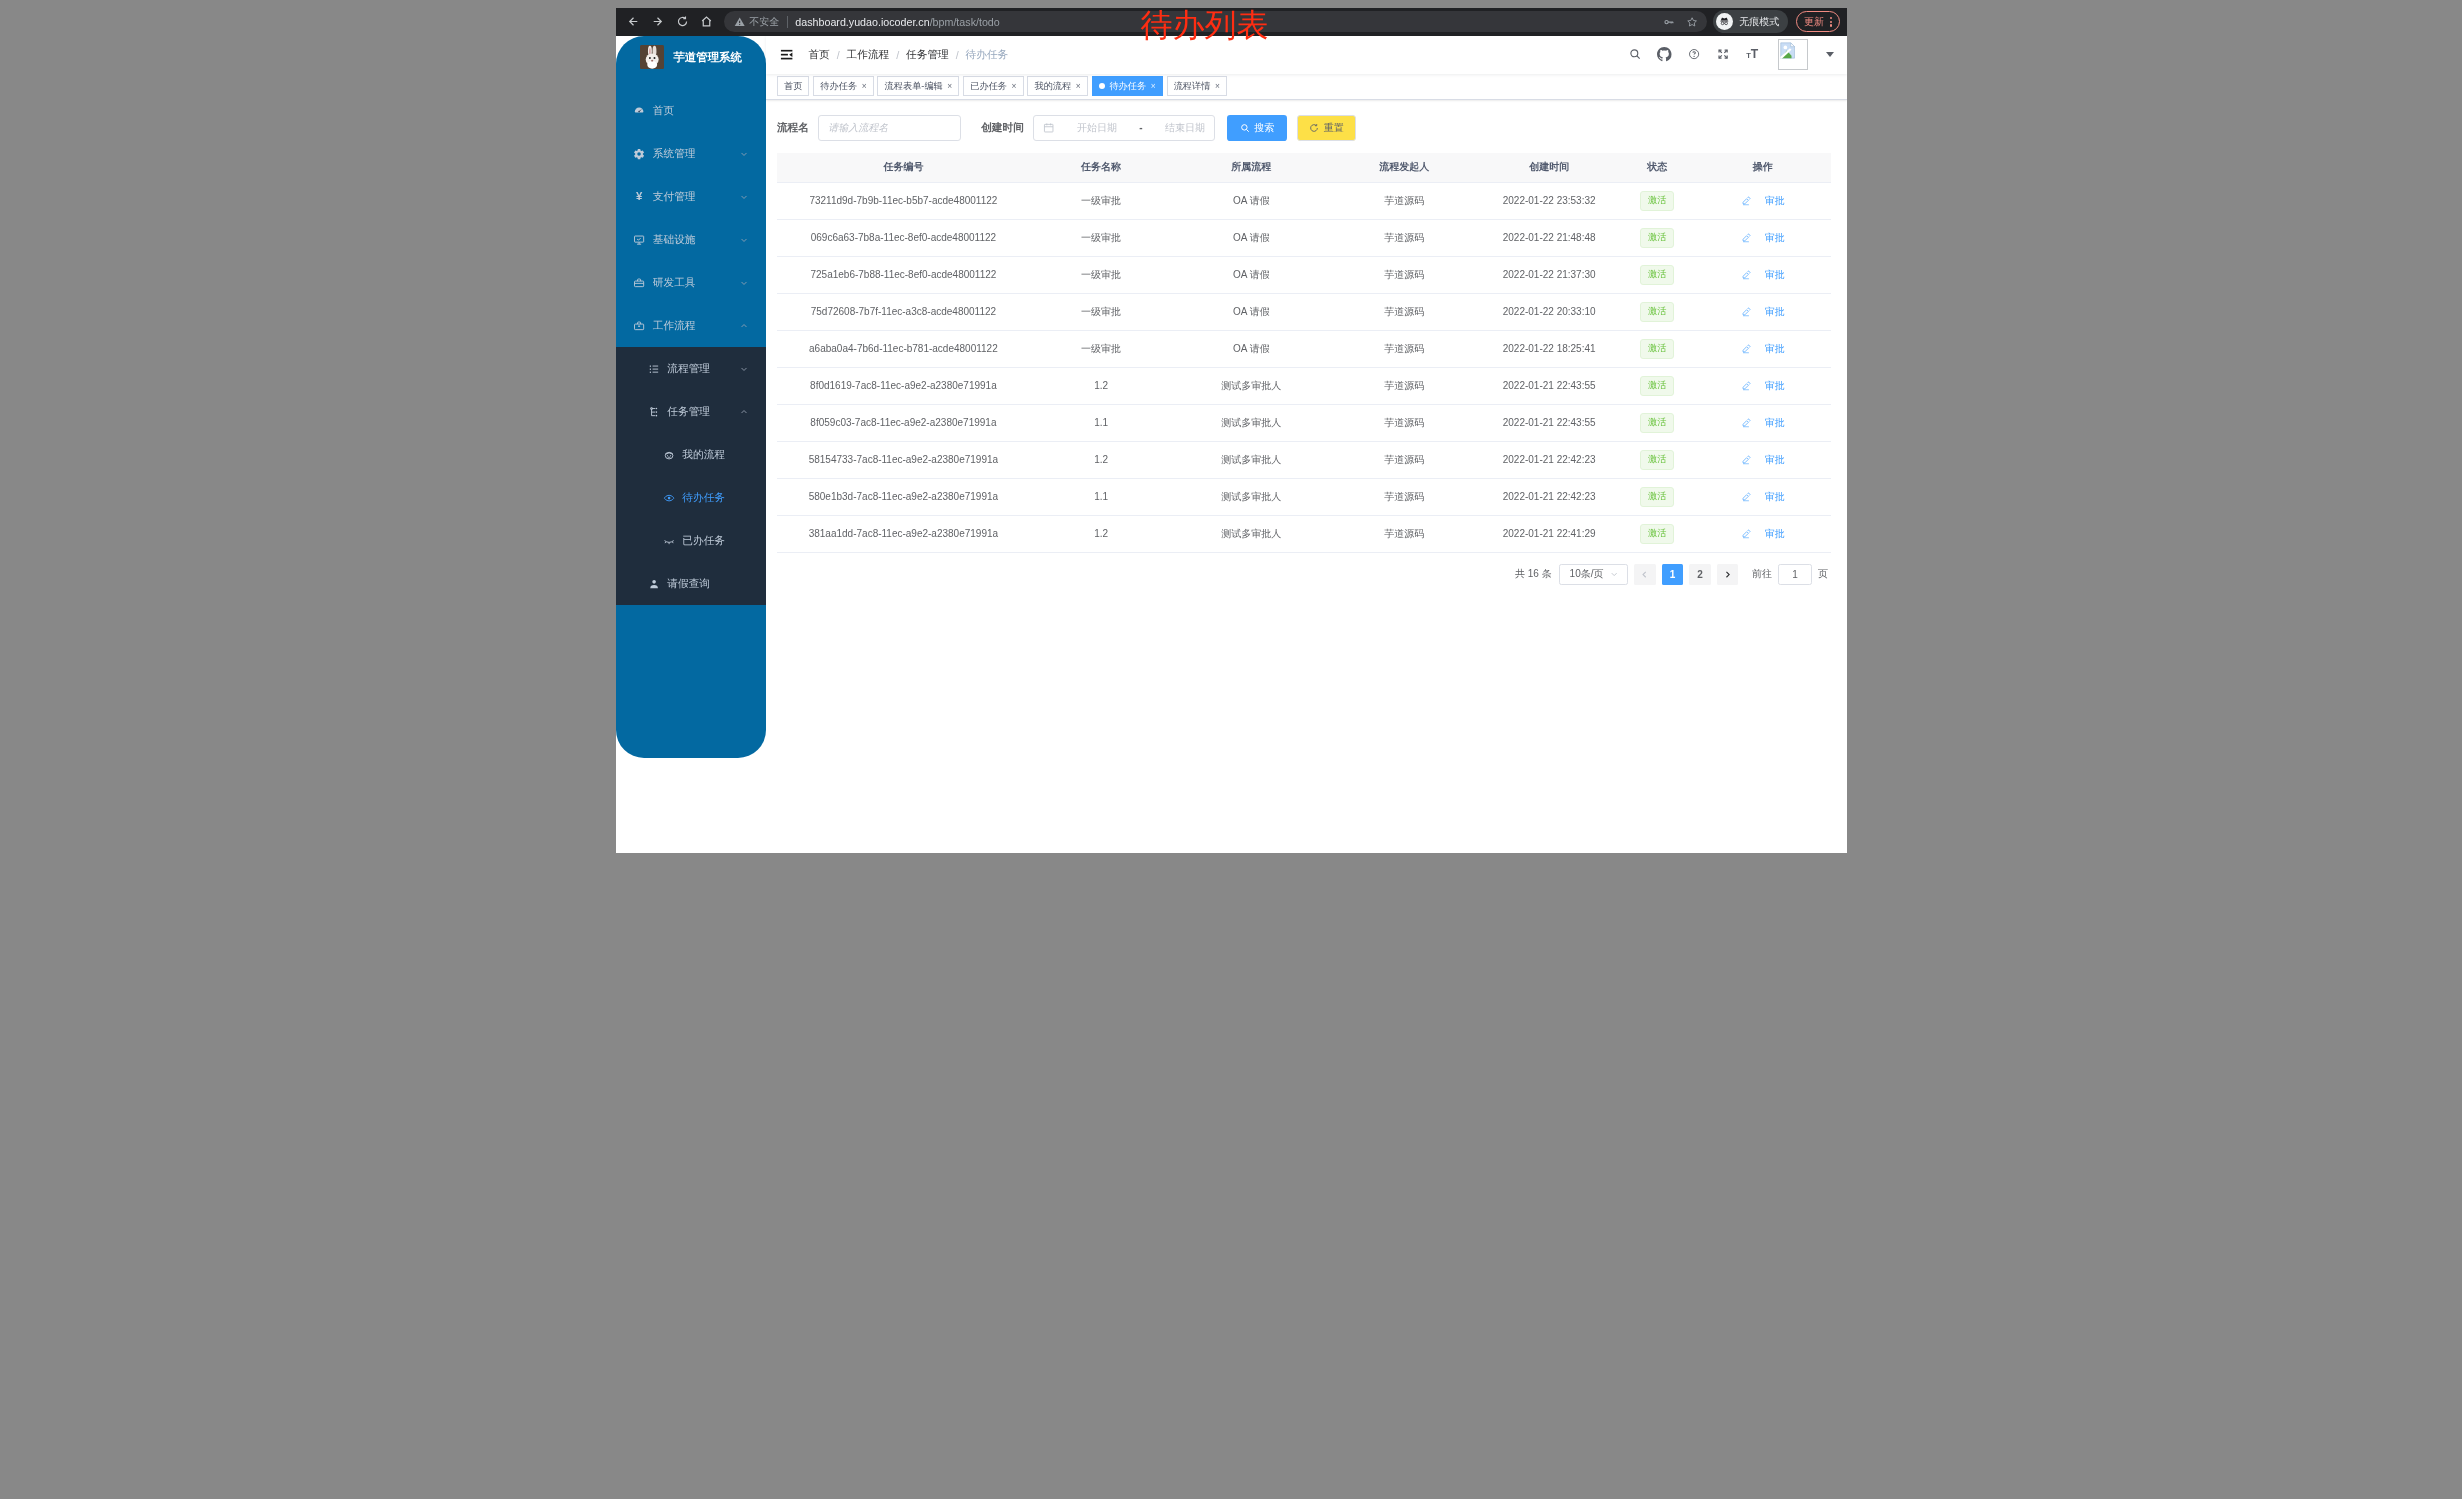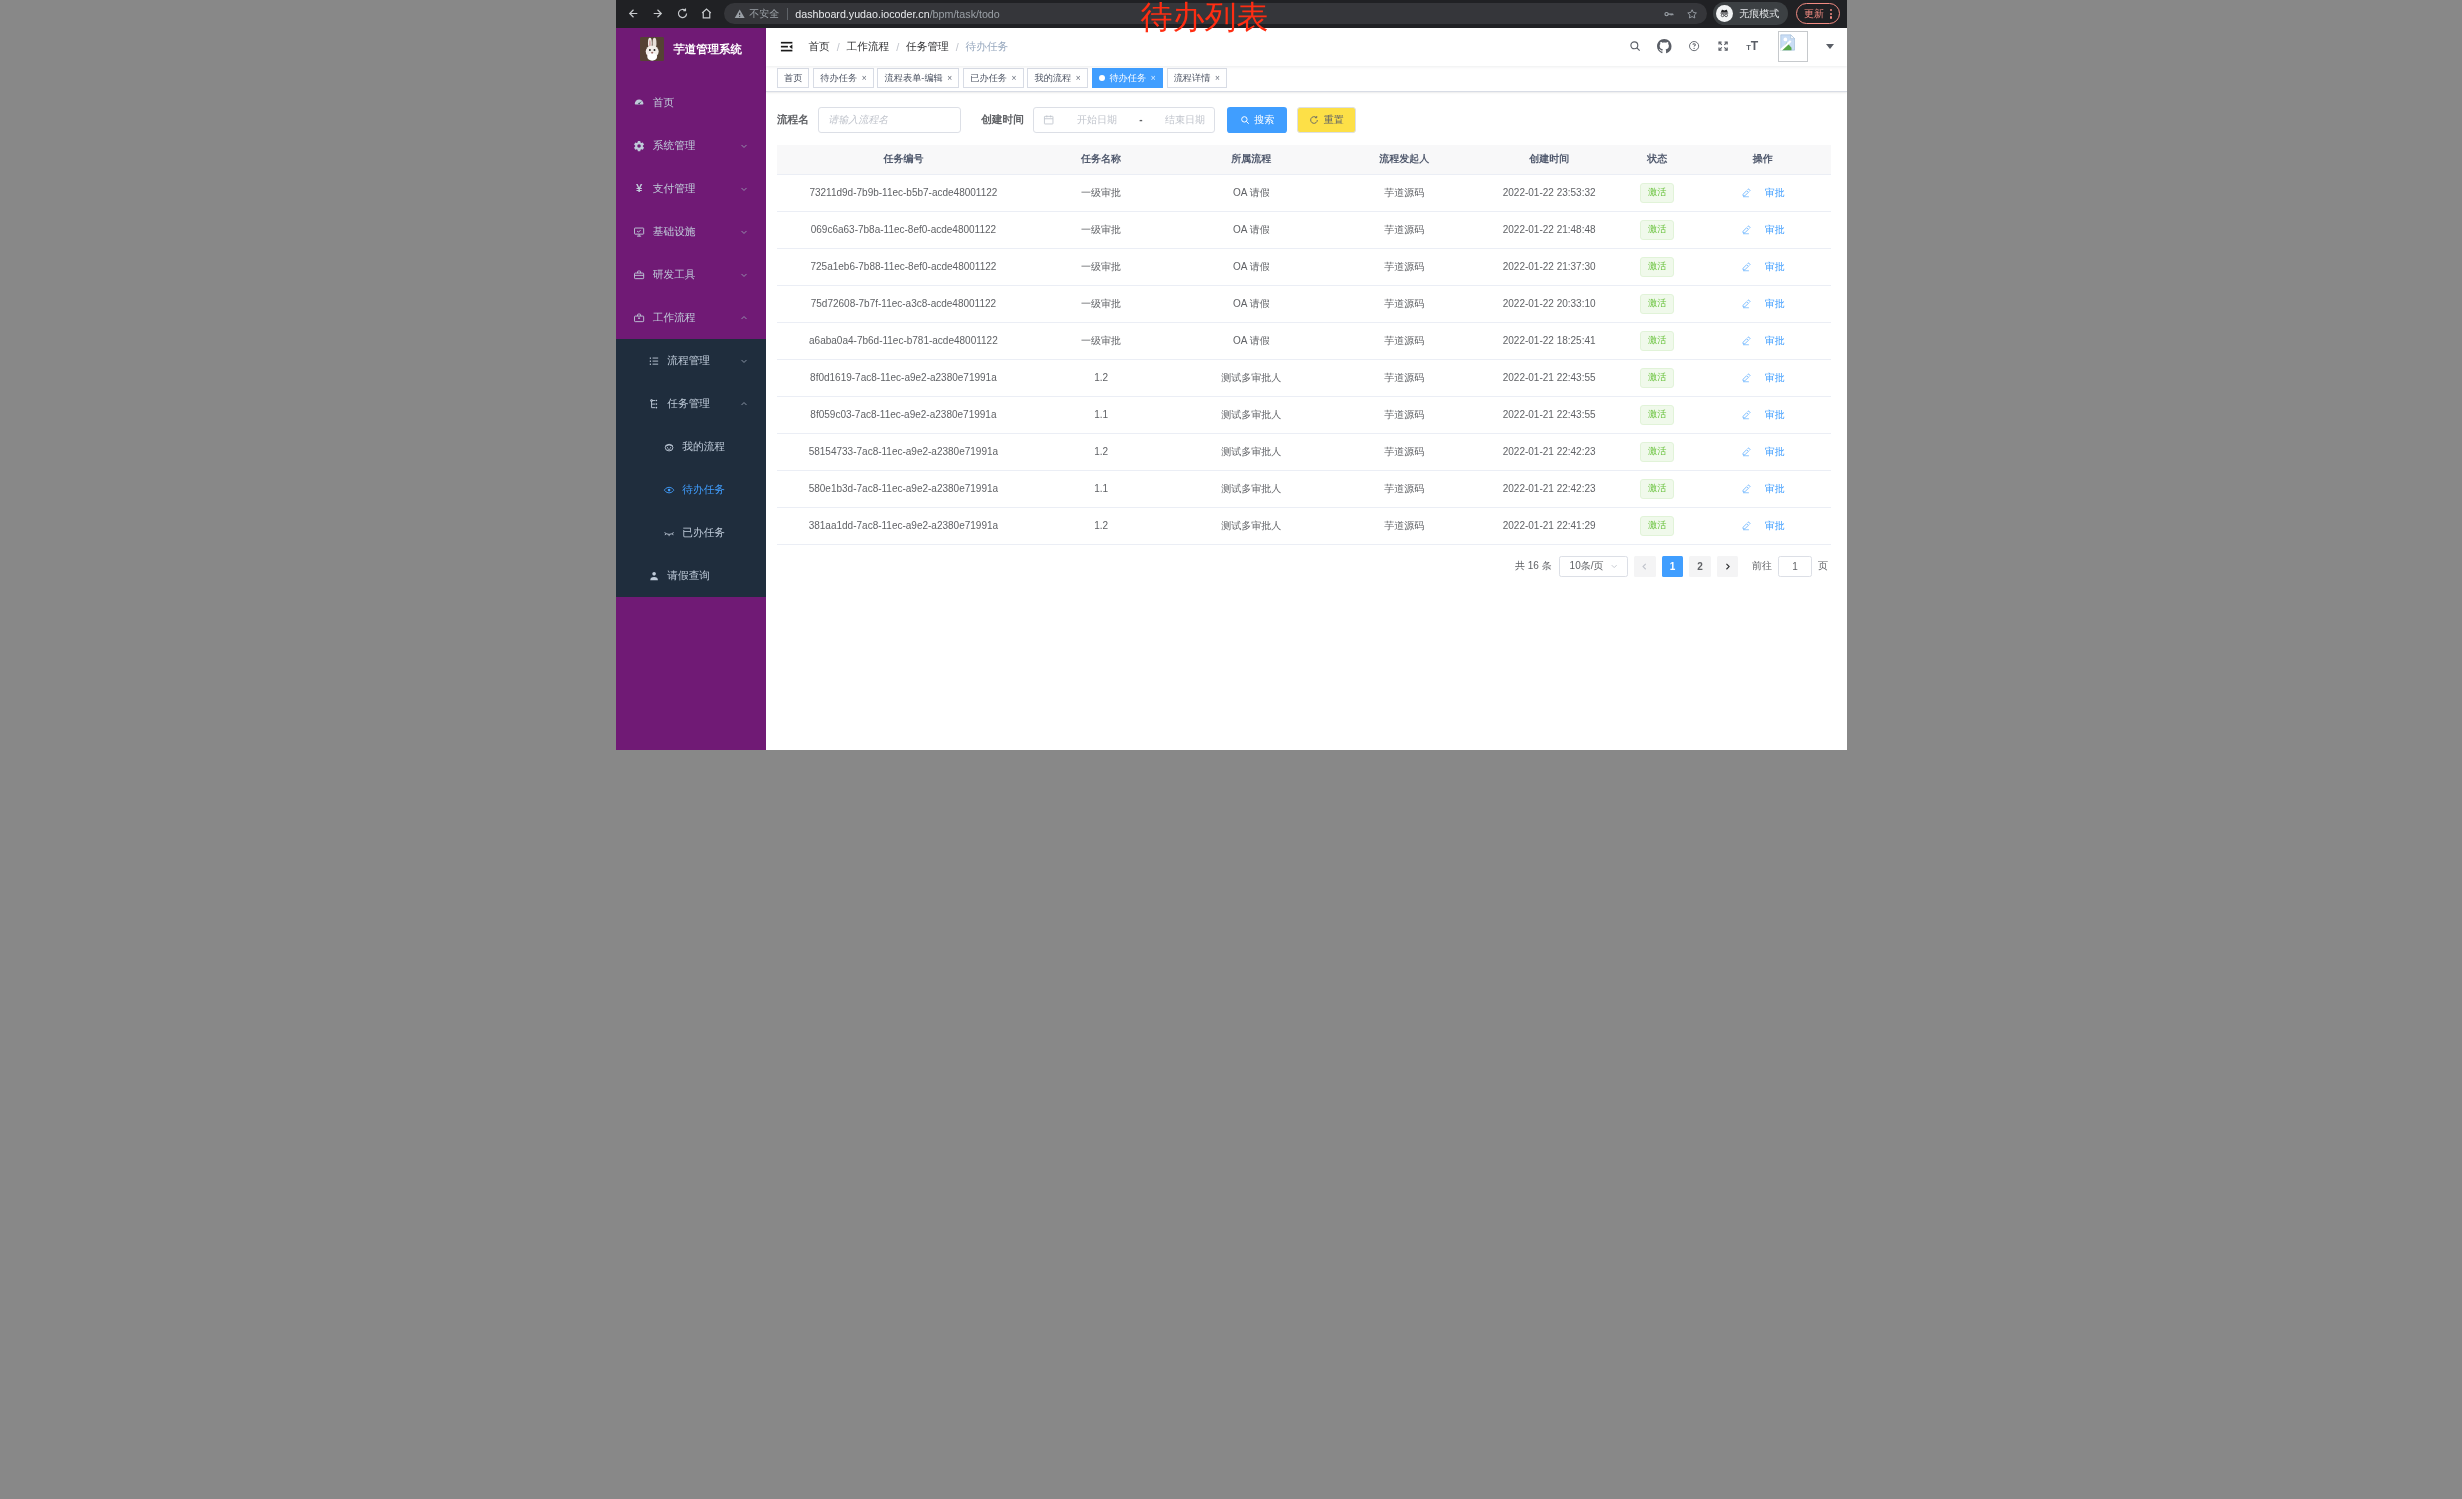--- a/index.html
+++ b/index.html
@@ -1,17 +1,17 @@
 <!DOCTYPE html>
 <html style="font-size:12.2px"><head>
 <meta charset="utf-8">
 <style>
   * { margin:0; padding:0; box-sizing:border-box; }
   body { background:#888; font-family:"Liberation Sans","DejaVu Sans",sans-serif; }
-  .screen { position:relative; width:1231px; height:750px; background:#fff; overflow:hidden; margin:0 auto; }
+  .screen { position:relative; width:1231px; height:845px; background:#fff; overflow:hidden; margin:8px auto; }
 
   
   .toolbar { position:relative; height:27.5px; background:#202124; display:flex; align-items:center; padding:0 6.1px; z-index:5; }
   .tb-btn { width:23px; height:23px; display:flex; align-items:center; justify-content:center; color:#c7cacd; flex:none; }
   .tb-btn svg { display:block; }
   .urlbar { flex:1; height:21.4px; margin:0 6.1px; background:#35363a; border-radius:10.7px; display:flex; align-items:center; padding:0 9.2px; min-width:0; }
   .warn { display:flex; align-items:center; color:#9aa0a6; gap:3.8px; font-size:10px; flex:none; }
   .url-sep { width:0.8px; height:12.2px; background:#5f6368; margin:0 7.6px; flex:none; }
   .url-text { font-size:10.7px; color:#e8eaed; white-space:nowrap; overflow:hidden; flex:1; }
   .url-text .path { color:#9aa0a6; }
@@ -20,21 +20,21 @@
   .incog-circle { width:17px; height:17px; border-radius:50%; background:#f1f3f4; display:flex; align-items:center; justify-content:center; }
   .update-chip { height:21.4px; border:0.8px solid #f28b82; border-radius:10.7px; color:#f28b82; font-size:10px; display:flex; align-items:center; gap:6.1px; padding:0 7px; flex:none; }
   .vdots { display:flex; flex-direction:column; gap:1.5px; }
   .vdots i { width:2.3px; height:2.3px; border-radius:50%; background:#f28b82; }
 
   
   .annotation { position:absolute; left:525px; top:0px; font-size:32px; line-height:1.1; z-index:50; font-weight:500; pointer-events:none; }
 
   
   .app { display:flex; height:722px; }
-  .sidebar { width:150px; flex:none; background:#701a75; color:#bfcbd9; overflow:hidden; }
+  .sidebar { width:150px; flex:none; background:#0369a1; color:#bfcbd9; overflow:hidden;border-radius:28px; }
   .logo-row { height:43px; display:flex; align-items:center; gap:9.2px; padding-left:24.4px; }
   .logo-img { width:24.4px; height:24.4px; flex:none; border-radius:1.5px; overflow:hidden; }
   .logo-title { color:#fff; font-weight:bold; font-size:11.4px; white-space:nowrap; }
   .menu { margin-top:10.7px; }
   .m-item { height:43px; display:flex; align-items:center; font-size:10.7px; cursor:pointer; position:relative; }
   .m-item .mi-icon { width:12.2px; height:12.2px; flex:none; display:flex; align-items:center; justify-content:center; color:#bfcbd9; }
   .m-item .mi-label { margin-left:7.6px; white-space:nowrap; }
   .m-item .mi-chevron { position:absolute; right:17px; color:#9aa5b5; display:flex; }
   .m-item.lv1 { padding-left:17.5px; }
   .m-item.lv2 { padding-left:32px; }

